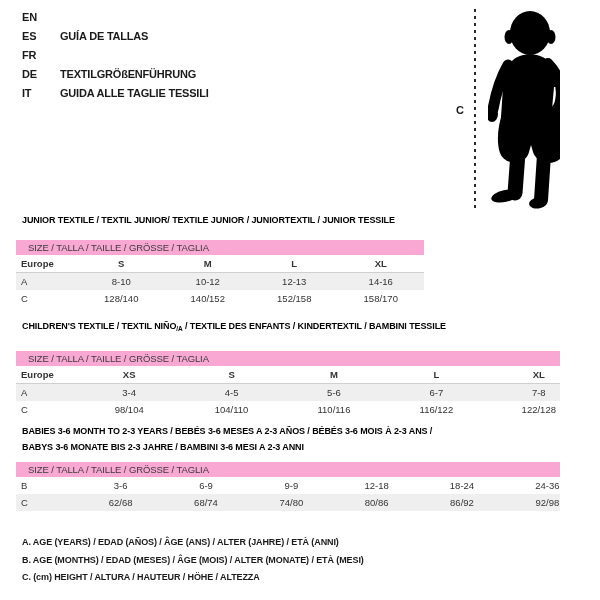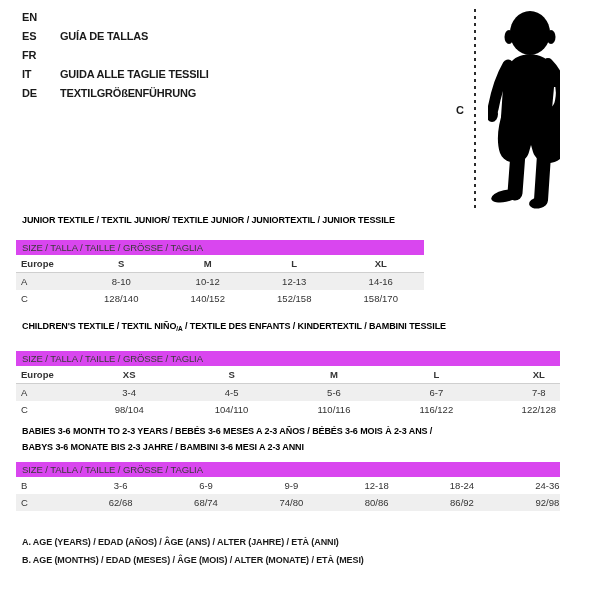--- a/index.html
+++ b/index.html
@@ -17,22 +17,22 @@
   .dotted-line{
     position:absolute;left:24px;top:6px;width:2px;height:199px;
     background:repeating-linear-gradient(to bottom,#2b2b2b 0 3px,transparent 3px 7px);
   }
   .baby-svg{position:absolute;left:38px;top:2px;}
   
   .sec{position:absolute;}
   .sec-title{font-size:9px;font-weight:700;color:#000;line-height:12px;margin-left:6px;letter-spacing:-0.1px;white-space:nowrap;}
   .sec-title .subsc{font-size:6.5px;vertical-align:-2px;}
   .size-bar{
-    background:#d946ef;height:15px;line-height:15px;font-size:9.5px;color:#3a3a3a;
-    padding-left:6px;letter-spacing:-0.1px;
+    background:#f9a8d4;height:15px;line-height:15px;font-size:9.5px;color:#3a3a3a;
+    padding-left:12px;letter-spacing:-0.1px;
   }
   .bar-gap-a{margin-top:14px;} .bar-gap-b{margin-top:16px;} .bar-gap-c{margin-top:7px;}
   table.szt{border-collapse:collapse;width:100%;table-layout:fixed;}
   table.szt td{font-size:9.5px;color:#333;height:17px;line-height:17px;text-align:center;padding:0;overflow:hidden;white-space:nowrap;}
   table.szt td.lbl{text-align:left;padding-left:5px;}
   tr.row-border td{border-bottom:1px solid #cfcfcf;font-weight:bold;}
   tr.row-alt td{background:#efefef;}
   
   .legend{position:absolute;left:22px;top:534px;}
   .legend-line{font-size:9px;font-weight:700;color:#1a1a1a;line-height:17.5px;letter-spacing:-0.1px;white-space:nowrap;}
@@ -47,26 +47,26 @@
       <span class="lang-code">EN</span>
     </div>
     <div class="lang-row">
       <span class="lang-code">ES</span>
       <span class="lang-label">GUÍA DE TALLAS</span>
     </div>
     <div class="lang-row">
       <span class="lang-code">FR</span>
     </div>
     <div class="lang-row">
+      <span class="lang-code">DE</span>
+      <span class="lang-label">TEXTILGRÖßENFÜHRUNG</span>
+    </div>
+    <div class="lang-row">
       <span class="lang-code">IT</span>
       <span class="lang-label">GUIDA ALLE TAGLIE TESSILI</span>
-    </div>
-    <div class="lang-row">
-      <span class="lang-code">DE</span>
-      <span class="lang-label">TEXTILGRÖßENFÜHRUNG</span>
     </div>
   </div>
 
   <div class="figure">
     <span class="figure-c">C</span>
     <div class="dotted-line"></div>
     <svg class="baby-svg" width="112" height="207" viewBox="0 0 112 207">
       <g fill="#000000" stroke="none">
 
         <ellipse cx="42" cy="28" rx="20" ry="22"></ellipse>
@@ -205,15 +205,16 @@
         <td>86/92</td>
         <td>92/98</td>
       </tr>
     </tbody>
       </table>
   </section>
 
   <div class="legend">
     <div class="legend-line">A. AGE (YEARS) / EDAD (AÑOS) / ÂGE (ANS) / ALTER (JAHRE) / ETÀ (ANNI)</div>
     <div class="legend-line">B. AGE (MONTHS) / EDAD (MESES) / ÂGE (MOIS) / ALTER (MONATE) / ETÀ (MESI)</div>
+    <div class="legend-line">C. (cm) HEIGHT / ALTURA / HAUTEUR / HÖHE / ALTEZZA</div>
   </div>
 
 </div>
 
 </body></html>

